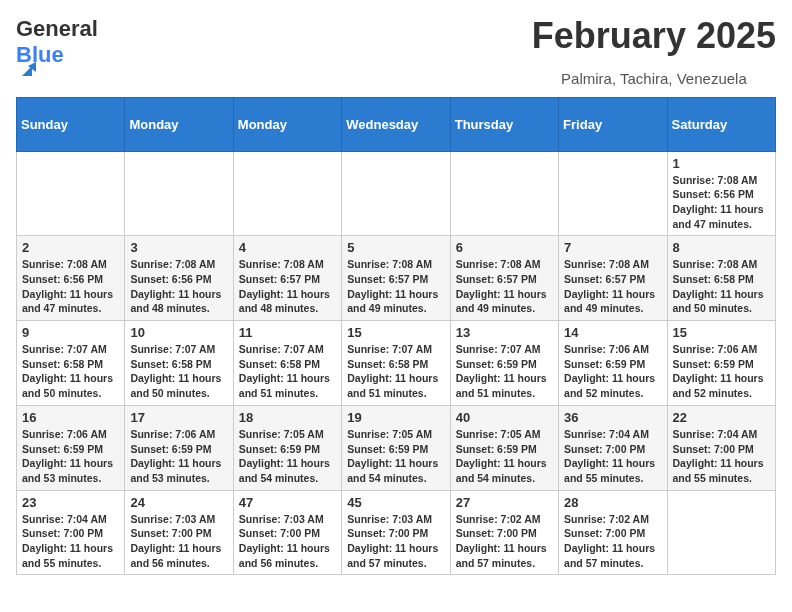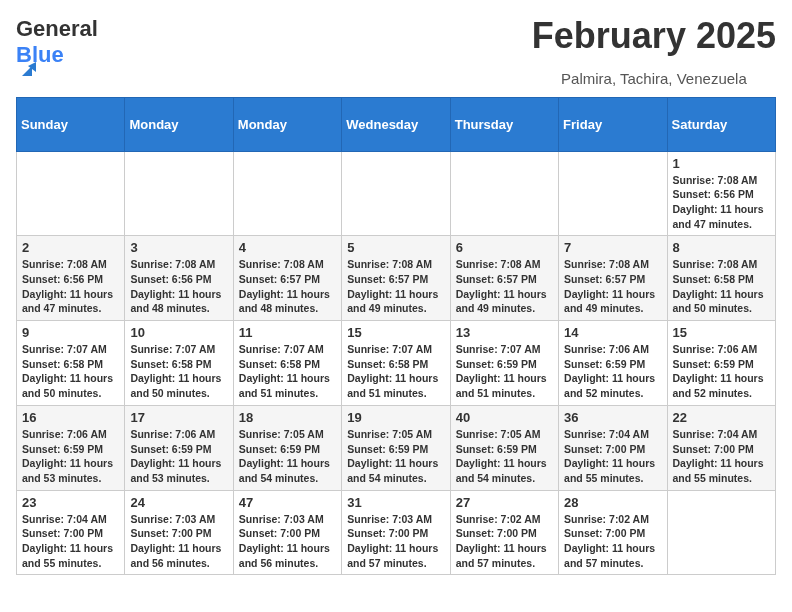--- a/index.html
+++ b/index.html
@@ -304,21 +304,21 @@
 and 56 minutes.</div>
         </td>
         <td>
           <div class="day-number">47</div>
           <div class="day-info" style="white-space: pre-line;">Sunrise: 7:03 AM
 Sunset: 7:00 PM
 Daylight: 11 hours
 and 56 minutes.</div>
         </td>
         <td>
-          <div class="day-number">31</div>
+          <div class="day-number">45</div>
           <div class="day-info" style="white-space: pre-line;">Sunrise: 7:03 AM
 Sunset: 7:00 PM
 Daylight: 11 hours
 and 57 minutes.</div>
         </td>
         <td>
           <div class="day-number">27</div>
           <div class="day-info" style="white-space: pre-line;">Sunrise: 7:02 AM
 Sunset: 7:00 PM
 Daylight: 11 hours

